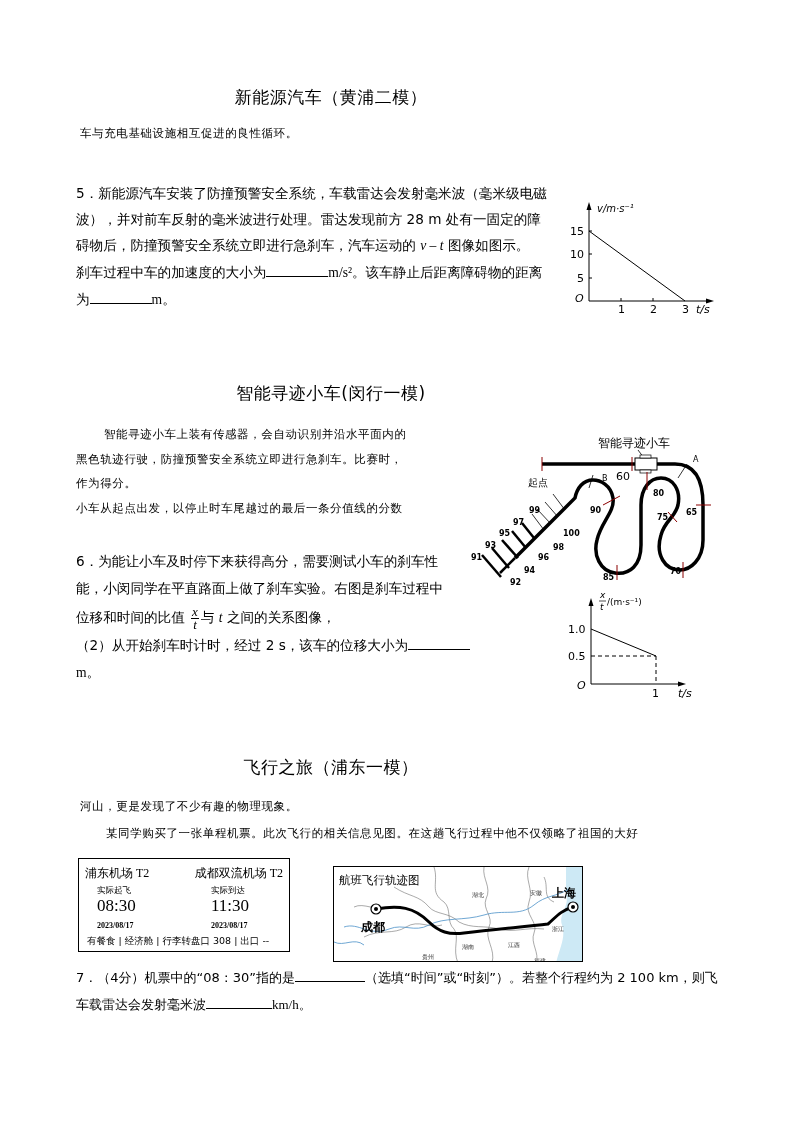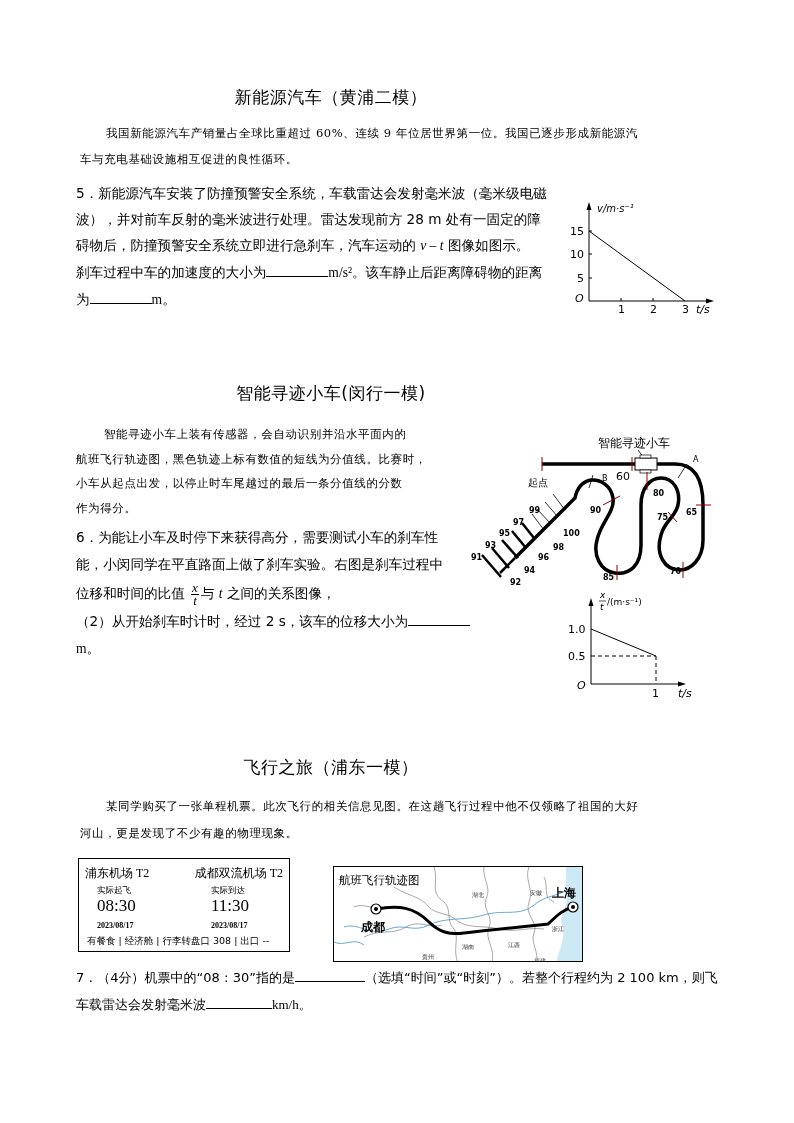--- a/index.html
+++ b/index.html
@@ -23,21 +23,20 @@
   .ticket .foot { position: absolute; left: 8px; top: 76px; font-size: 9.5px; white-space: nowrap; font-family: "DejaVu Sans", sans-serif; }
   .map { position: absolute; left: 333px; top: 858px; width: 250px; height: 96px; border: 1.5px solid #000; box-sizing: border-box; overflow: hidden; background: #fff; margin-top: 8px; }
   svg text { font-family: "DejaVu Sans", "Liberation Sans", sans-serif; }
 </style>
 </head>
 <body>
 
 <div class="title" style="top:86px;">新能源汽车（黄浦二模）</div>
 
 <div class="intro" style="left:80px; top:120px; width:650px;">
-  <div style="text-indent:26px;">我国新能源汽车产销量占全球比重超过 60%、连续 9 年位居世界第一位。我国已逐步形成新能源汽</div>
   <div>车与充电基础设施相互促进的良性循环。</div>
 </div>
 
 <div class="q" style="left:76px; top:180px; width:490px;">
   <div>5．新能源汽车安装了防撞预警安全系统，车载雷达会发射毫米波（毫米级电磁</div>
   <div>波），并对前车反射的毫米波进行处理。雷达发现前方  28 m  处有一固定的障</div>
   <div>
     <span>碍物后，防撞预警安全系统立即进行急刹车，汽车运动的 </span><span class="it">v – t</span><span> 图像如图示。</span>
   </div>
   <div>
@@ -67,26 +66,26 @@
   <text x="88" y="115" font-size="11">2</text>
   <text x="120" y="115" font-size="11">3</text>
   <text x="13" y="104" font-size="11" font-style="italic">O</text>
   <text x="134" y="115" font-size="11" font-style="italic">t/s</text>
 </svg>
 
 <div class="title" style="top:382px;">智能寻迹小车(闵行一模)</div>
 
 <div class="intro" style="left:76px; top:422px; width:400px; font-size:11.5px; line-height:24.5px;">
   <div style="text-indent:28px;">智能寻迹小车上装有传感器，会自动识别并沿水平面内的</div>
-  <div>航班飞行轨迹图，黑色轨迹上标有数值的短线为分值线。比赛时，</div>
+  <div>黑色轨迹行驶，防撞预警安全系统立即进行急刹车。比赛时，</div>
+  <div>作为得分。</div>
   <div>小车从起点出发，以停止时车尾越过的最后一条分值线的分数</div>
-  <div>作为得分。</div>
-</div>
-
-<div class="q" style="left:76px; top:524px; width:400px; line-height:27px;">
+</div>
+
+<div class="q" style="left:76px; top:548px; width:400px; line-height:27px;">
   <div><span>6．为能让小车及时停下来获得高分，需要测试小车的刹车性</span></div>
   <div>能，小闵同学在平直路面上做了刹车实验。右图是刹车过程中</div>
   <div style="height:30px; line-height:30px;">
     <span>位移和时间的比值 </span><span class="frac"><span class="num">x</span><span class="den">t</span></span><span>与 </span><span class="it">t</span><span> 之间的关系图像，</span>
   </div>
   <div>
     <span>（2）从开始刹车时计时，经过  2 s，该车的位移大小为</span><span class="blank" style="width:62px;"></span><span style="font-family:'Liberation Serif',serif;">m。</span>
   </div>
 </div>
 
@@ -166,22 +165,22 @@
   <text x="6" y="45" font-size="11">1.0</text>
   <text x="6" y="72" font-size="11">0.5</text>
   <text x="15" y="101" font-size="11" font-style="italic">O</text>
   <text x="90" y="109" font-size="11">1</text>
   <text x="116" y="109" font-size="11" font-style="italic">t/s</text>
 </svg>
 
 <div class="title" style="top:756px;">飞行之旅（浦东一模）</div>
 
 <div class="intro" style="left:80px; top:793px; width:660px; line-height:27px;">
+  <div>河山，更是发现了不少有趣的物理现象。</div>
   <div style="text-indent:26px;">某同学购买了一张单程机票。此次飞行的相关信息见图。在这趟飞行过程中他不仅领略了祖国的大好</div>
-  <div>河山，更是发现了不少有趣的物理现象。</div>
 </div>
 
 <div class="ticket">
   <div class="from">浦东机场 T2</div>
   <div class="to">成都双流机场 T2</div>
   <div class="lbl" style="left:18px;">实际起飞</div>
   <div class="time" style="left:18px;">08:30</div>
   <div class="date" style="left:18px;">2023/08/17</div>
   <div class="lbl" style="left:132px;">实际到达</div>
   <div class="time" style="left:132px;">11:30</div>

